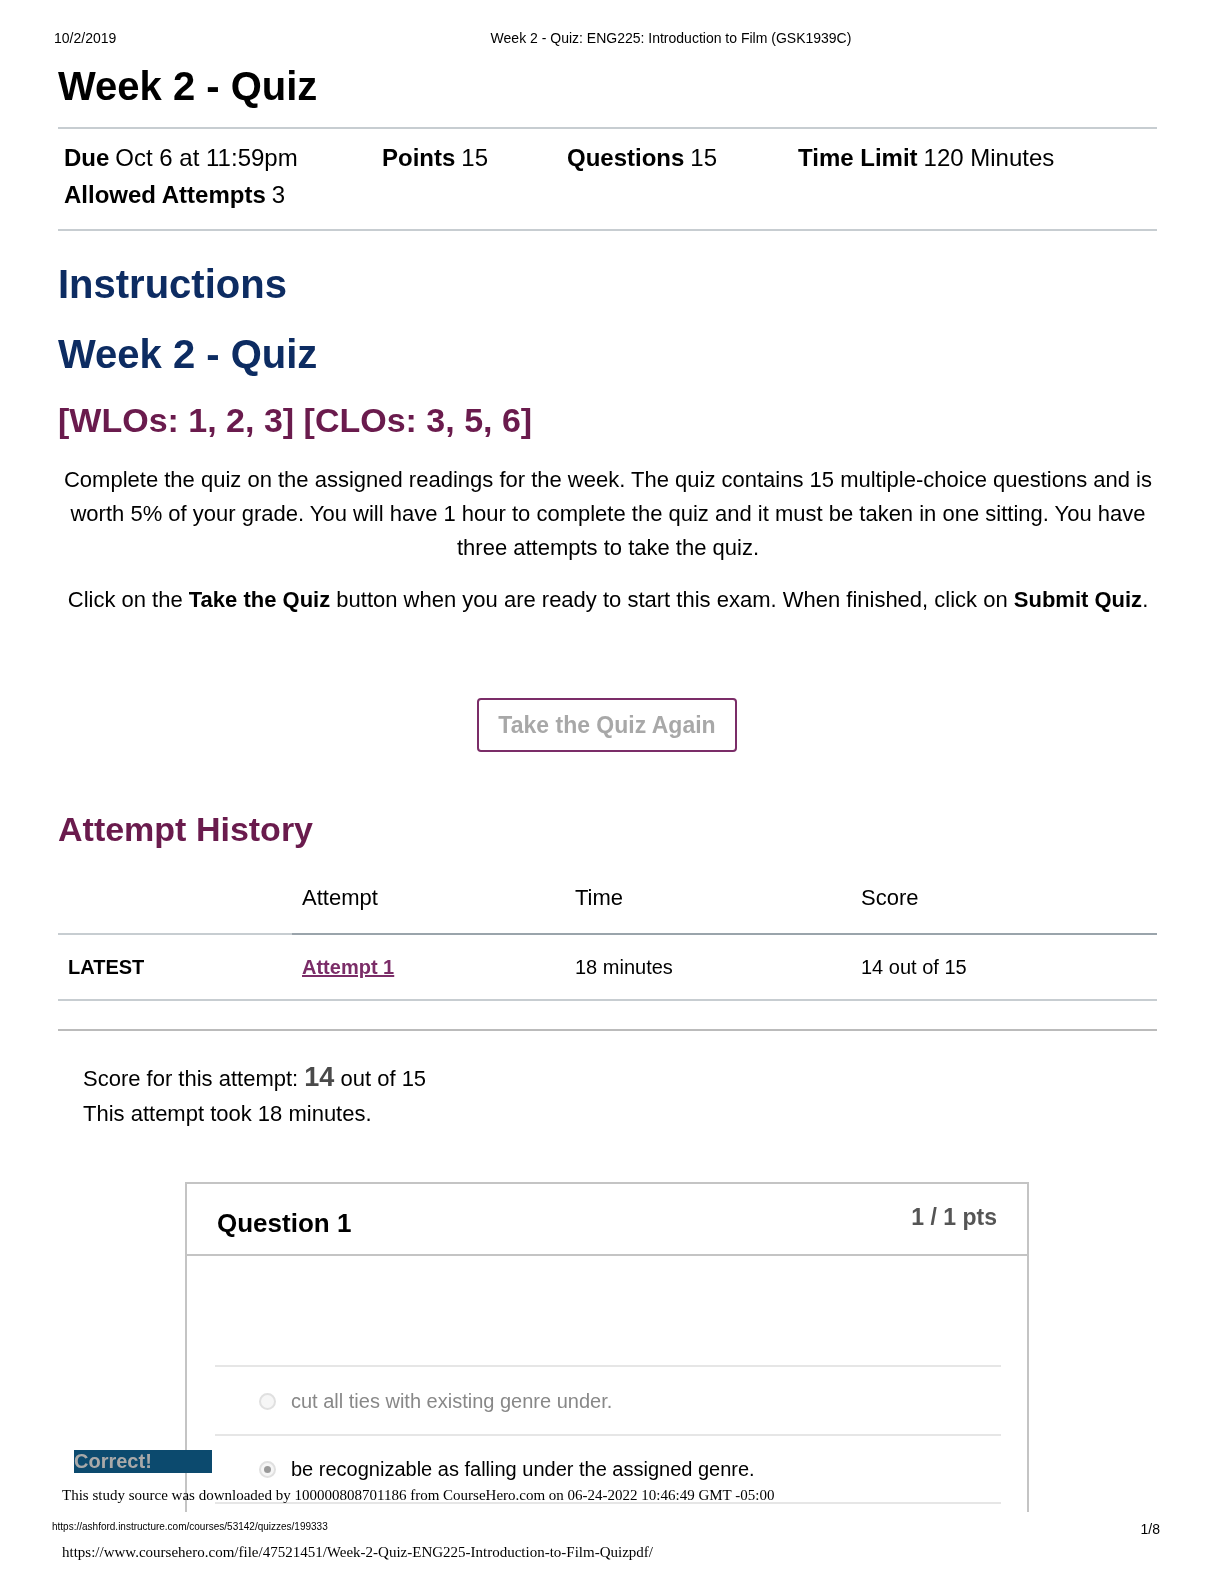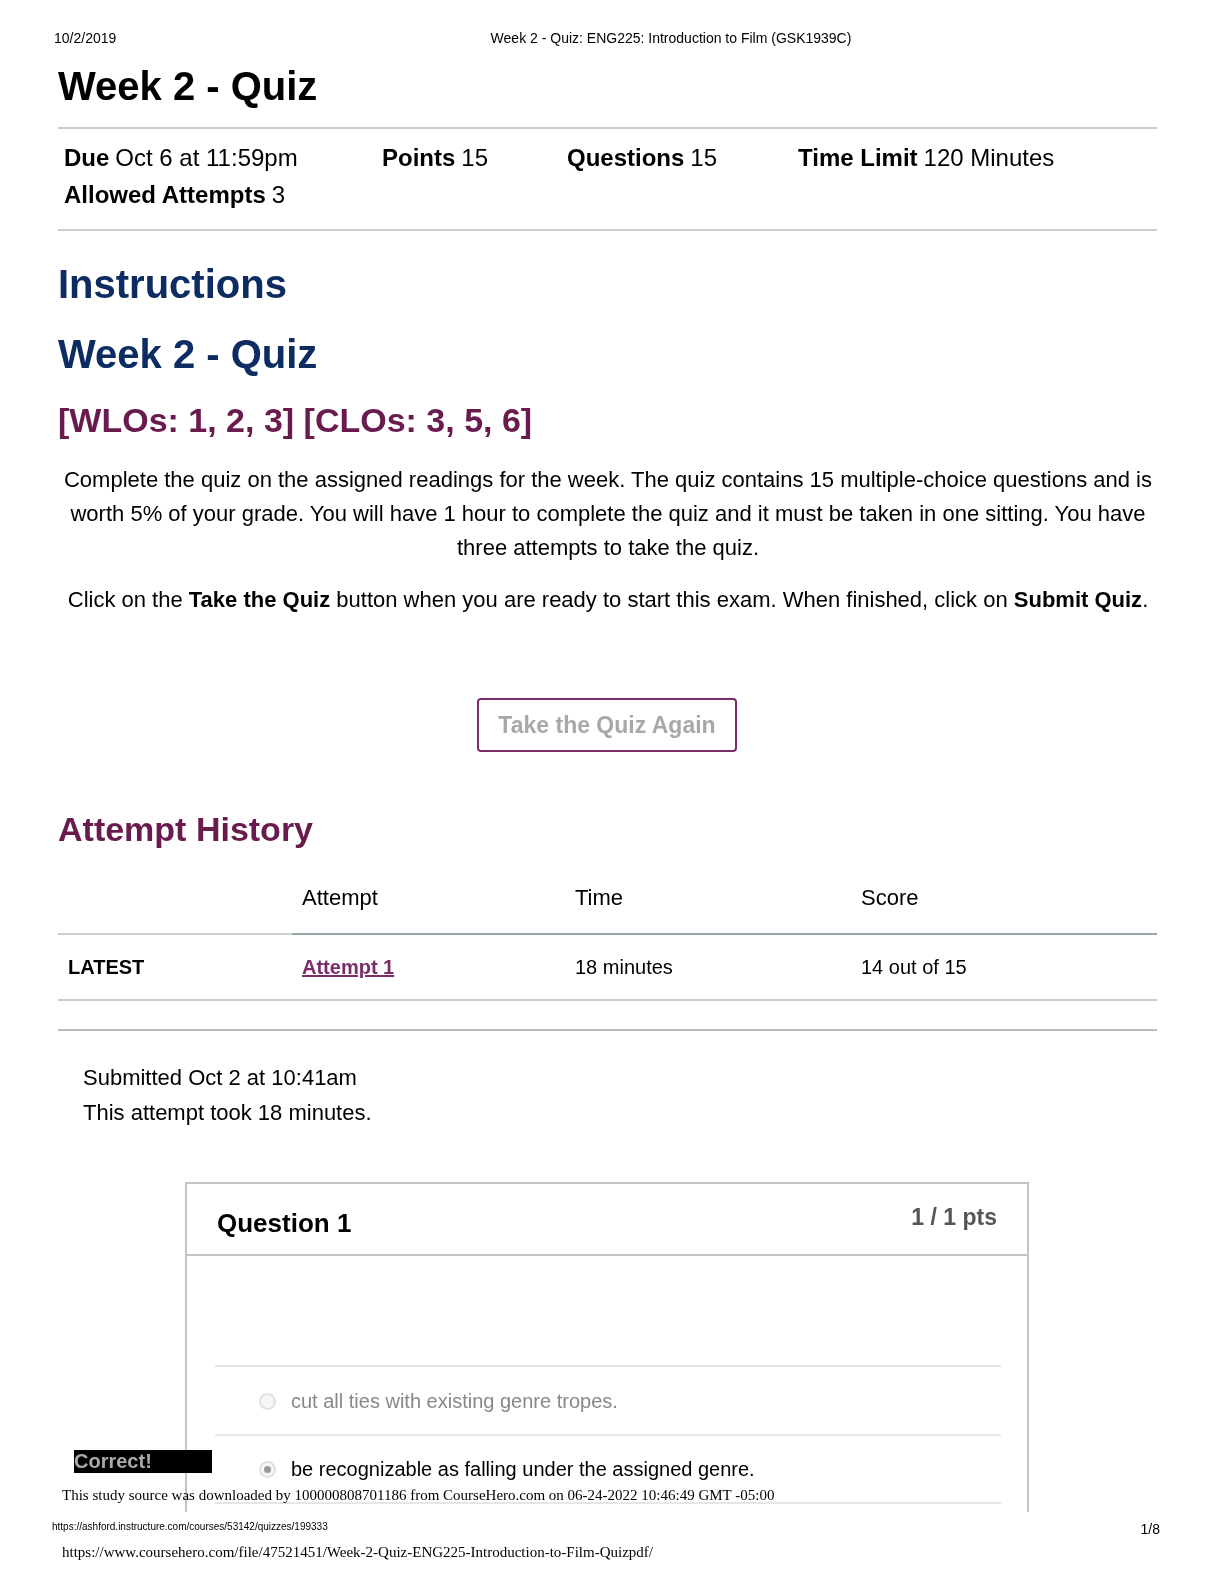--- a/index.html
+++ b/index.html
@@ -62,21 +62,21 @@
     .qpts { position: absolute; right: 30px; top: 20px; font-size: 23px; font-weight: bold; color: #555; }
     .qtext { position: absolute; left: 30px; top: 118px; font-size: 22px; }
     .ans-rule { position: absolute; left: 28px; width: 786px; height: 2px; background: #e6e6e6; }
     .ans-rule.a0 { top: 181px; } .ans-rule.a1 { top: 250px; } .ans-rule.a2 { top: 318px; }
     .answer { position: absolute; left: 72px; display: flex; align-items: center; font-size: 20px; }
     .answer.ans1 { top: 206px; color: #888; }
     .answer.ans2 { top: 274px; color: #000; }
     .radio { width: 17px; height: 17px; border-radius: 50%; border: 2px solid #e0e0e0; background: #f6f6f6; margin-right: 15px; position: relative; }
     .radio.checked::after { content: ""; position: absolute; left: 3px; top: 3px; width: 7px; height: 7px; border-radius: 50%; background: #9a9a9a; }
 
-    .correct-label { position: absolute; left: 74px; top: 1450px; font-size: 20px; font-weight: bold; color: #a9a9a9; background: #000000; padding-right: 60px; z-index: 2; }
+    .correct-label { position: absolute; left: 74px; top: 1450px; font-size: 20px; font-weight: bold; color: #a9a9a9; background: #0c4a6e; padding-right: 60px; z-index: 2; }
     .watermark { position: absolute; left: 62px; top: 1487px; font-family: "Liberation Serif", serif; font-size: 15px; color: #000; z-index: 3; }
     .watermark-cover { position: absolute; left: 0; top: 1512px; width: 1224px; height: 72px; background: #fff; z-index: 4; }
     .footer-url { position: absolute; left: 52px; top: 1521px; font-size: 10px; z-index: 5; }
     .footer-page { position: absolute; right: 64px; top: 1521px; font-size: 14px; z-index: 5; }
     .footer-source { position: absolute; left: 62px; top: 1544px; font-family: "Liberation Serif", serif; font-size: 15px; z-index: 5; }
   </style>
 </head>
 <body>
 
 <div class="print-header">
@@ -123,33 +123,33 @@
     <a class="td c2">Attempt 1</a>
     <span class="td c3">18 minutes</span>
     <span class="td c4">14 out of 15</span>
   </div>
   <div class="row-rule-bot"></div>
 </div>
 
 <div class="rule r3"></div>
 
 <div class="summary">
-  <div>Submitted Oct 2 at 10:41am</div>
+  <div><span>Score for this attempt: </span><span class="score-num">14</span><span> out of 15</span></div>
   <div>This attempt took 18 minutes.</div>
 </div>
 
 <div class="qbox">
   <div class="qhead">
     <span class="qtitle">Question 1</span>
     <span class="qpts">1 / 1 pts</span>
   </div>
   <div class="ans-rule a0"></div>
   <label class="answer ans1">
     <span class="radio"></span>
-    <span>cut all ties with existing genre tropes.</span>
+    <span>cut all ties with existing genre under.</span>
   </label>
   <div class="ans-rule a1"></div>
   <label class="answer ans2">
     <span class="radio checked"></span>
     <span>be recognizable as falling under the assigned genre.</span>
   </label>
   <div class="ans-rule a2"></div>
 </div>
 
 <div class="correct-label">Correct!</div>

